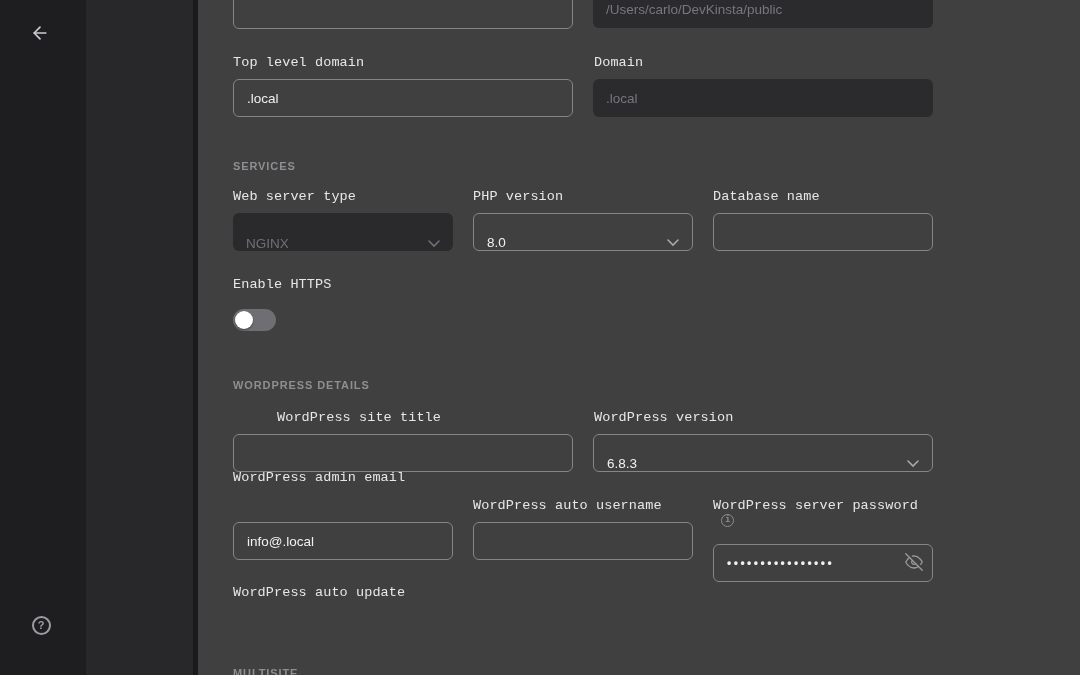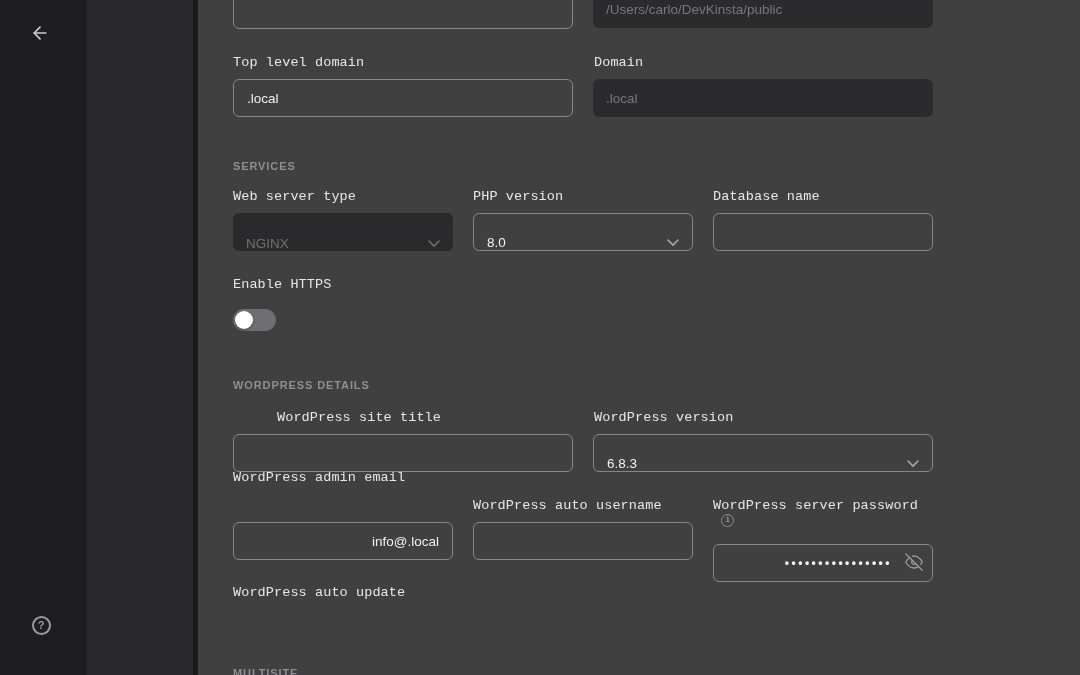--- a/index.html
+++ b/index.html
@@ -44,21 +44,21 @@
   }
   .sec-header {
     font-size: 11px; font-weight: bold; color: #8e8e93;
     text-transform: uppercase; letter-spacing: 0.9px;
   }
   .tinput {
     width: 340px; height: 38px; border: 1px solid #85858a; border-radius: 6px;
     background: transparent; color: #f0f0f1; font-size: 13.5px;
     padding: 0 13px; outline: none; font-family: "Liberation Sans", sans-serif;
   }
-  .tinput--col { width: 220px; text-align: right; }
+  .tinput--col { width: 220px; }
   .tinput--disabled {
     border: none; background: #2b2b2e; color: #77777c;
   }
   .select {
     width: 220px; height: 38px; border: 1px solid #85858a; border-radius: 6px;
     display: flex; align-items: flex-end; justify-content: space-between;
     padding: 0 13px; font-size: 13.5px; color: #f0f0f1; cursor: pointer;
     background: transparent;
   }
   .select--wide { width: 340px; }

